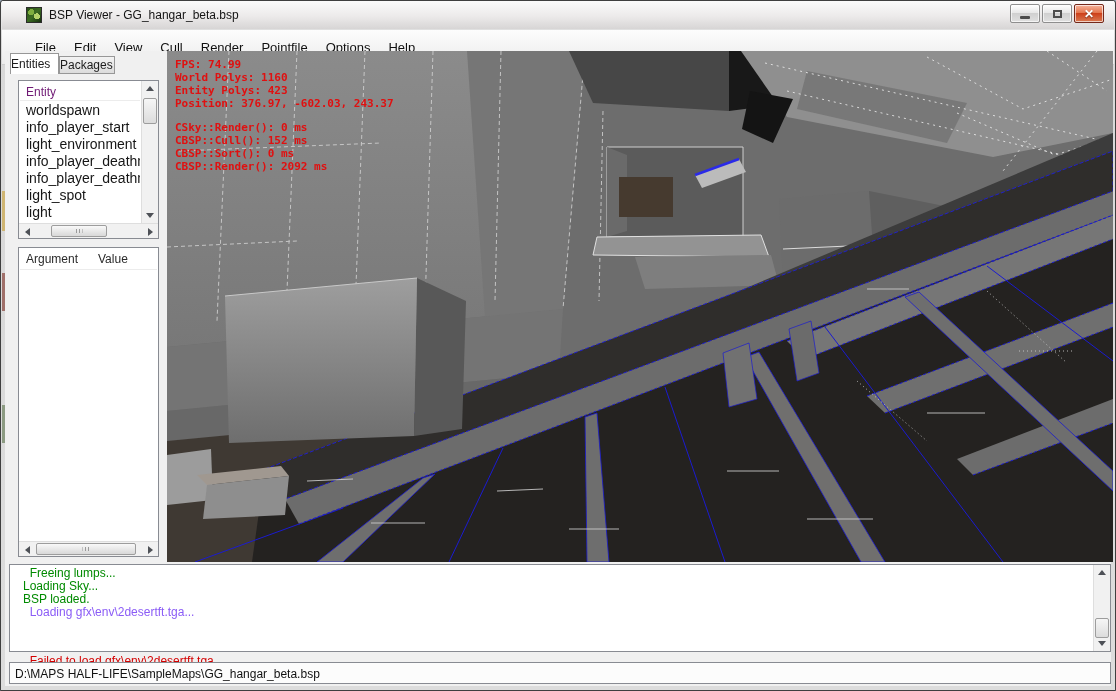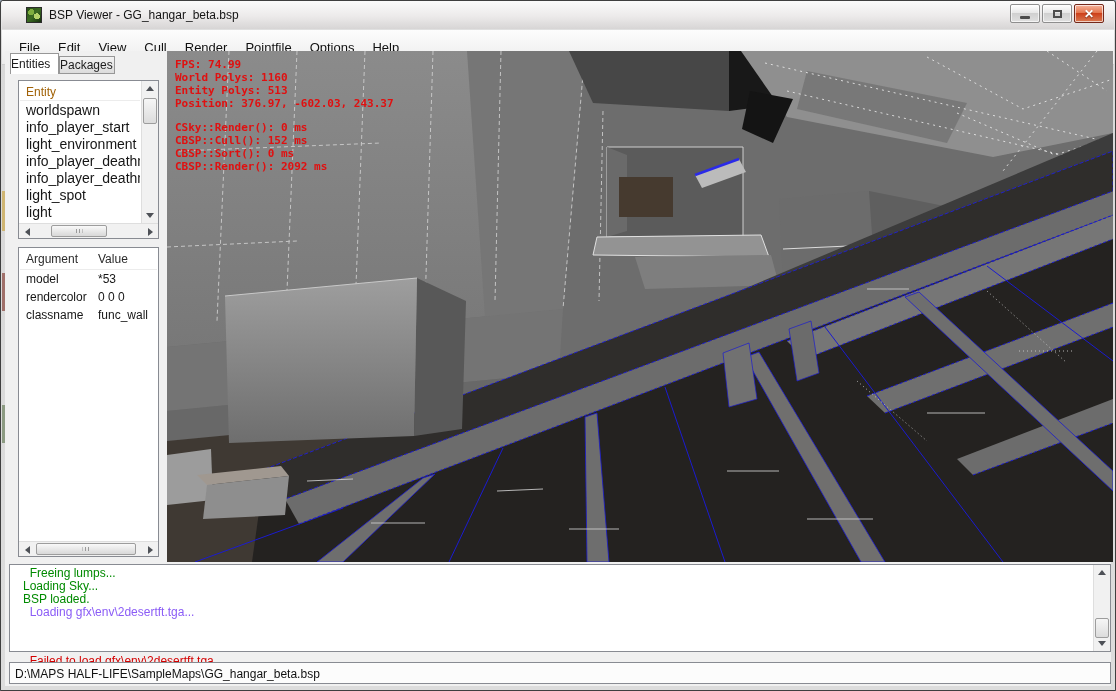--- a/index.html
+++ b/index.html
@@ -20,33 +20,33 @@
   .cap-btn{width:30px;height:19px;border:1px solid #8e8e8e;border-radius:2px;box-sizing:border-box;
            display:flex;align-items:center;justify-content:center;
            background:linear-gradient(180deg,#ffffff,#e8e8e8 45%,#cfcfcf 46%,#e0e0e0);
            box-shadow:inset 0 0 0 1px rgba(255,255,255,.65);}
   .cap-btn.close{background:linear-gradient(180deg,#f6b49c,#e4764e 45%,#cc3c16 46%,#d97a52);border-color:#74281a;}
   .glyph-min{width:10px;height:3px;background:#4c4c4c;margin-top:8px;border-radius:1px;}
   .glyph-max{width:9px;height:8px;border:2px solid #4c4c4c;box-sizing:border-box;}
   .glyph-close{color:#fff;font-size:12px;font-weight:bold;text-shadow:0 1px 1px rgba(0,0,0,.45);line-height:1;}
   
   .menubar{position:absolute;left:1px;top:29px;right:1px;height:35px;display:flex;align-items:center;
-           padding-left:8px;background:linear-gradient(180deg,#fdfdfd,#ececec);border-bottom:1px solid #cfcfcf;box-sizing:border-box;}
+           padding-left:24px;background:linear-gradient(180deg,#fdfdfd,#ececec);border-bottom:1px solid #cfcfcf;box-sizing:border-box;}
   .menu-item{font-size:13px;color:#101010;padding:2px 9px;cursor:default;}
   .menu-item .u{text-decoration:underline;}
   
   .client{position:absolute;left:4px;top:50px;right:4px;bottom:4px;background:#f0f0f0;}
   
   .tab{position:absolute;font-size:12px;color:#1c1c1c;box-sizing:border-box;}
   .tab-active{left:9px;top:52px;width:49px;height:21px;background:#fff;border:1px solid #979797;border-bottom:none;z-index:2;padding-top:3px;}
   .tab-idle{left:58px;top:55px;width:56px;height:18px;background:linear-gradient(180deg,#f3f3f3,#dcdcdc);border:1px solid #979797;padding-top:1px;}
   
   .sunken{position:absolute;background:#fff;border:1px solid #888b92;box-sizing:border-box;}
   #entity-box{left:17px;top:79px;width:141px;height:159px;}
-  .list-header{position:absolute;left:1px;top:1px;right:18px;height:19px;font-size:12px;color:#a16207;
+  .list-header{position:absolute;left:1px;top:1px;right:18px;height:19px;font-size:12px;color:#701a75;
                padding:3px 0 0 6px;box-sizing:border-box;border-bottom:1px solid #ececec;background:#fff;}
   #entity-rows{position:absolute;left:1px;top:21px;right:18px;bottom:16px;overflow:hidden;}
   .lrow{height:17px;font-size:14px;color:#161616;padding-left:6px;white-space:nowrap;}
   
   .vsb{position:absolute;top:0;right:0;width:17px;background:#f1f1f1;border-left:1px solid #dedede;box-sizing:border-box;}
   .hsb{position:absolute;left:0;right:0;bottom:0;height:15px;background:#f1f1f1;border-top:1px solid #dedede;box-sizing:border-box;}
   .sb-btn{position:absolute;width:16px;height:15px;display:flex;align-items:center;justify-content:center;}
   .tri-up{width:0;height:0;border-left:4px solid transparent;border-right:4px solid transparent;border-bottom:5px solid #4e5157;}
   .tri-dn{width:0;height:0;border-left:4px solid transparent;border-right:4px solid transparent;border-top:5px solid #4e5157;}
   .tri-lf{width:0;height:0;border-top:4px solid transparent;border-bottom:4px solid transparent;border-right:5px solid #4e5157;}
@@ -147,34 +147,20 @@
           <div class="tri-rt"></div>
         </div>
     </div>
   </div>
 
   <div class="sunken" id="prop-box">
     <div class="prop-header">
       <span class="ph-arg">Argument</span>
       <span class="ph-val">Value</span>
     </div>
-    <div id="prop-rows">
-        <div class="prow">
-          <span class="c0">model</span>
-          <span class="c1">*53</span>
-        </div>
-        <div class="prow">
-          <span class="c0">rendercolor</span>
-          <span class="c1">0 0 0</span>
-        </div>
-        <div class="prow">
-          <span class="c0">classname</span>
-          <span class="c1">func_wall</span>
-        </div>
-      </div>
     <div class="hsb">
       <div class="sb-btn" style="left:0;top:0;">
           <div class="tri-lf"></div>
         </div>
       <div class="sb-thumb sb-thumb-h" style="left:17px;width:100px;top:1px;bottom:1px;">
           <div class="grip"></div>
         </div>
       <div class="sb-btn" style="right:0;top:0;">
           <div class="tri-rt"></div>
         </div>
@@ -306,21 +292,21 @@
         <path d="M640,468 L706,468"></path>
           <path d="M760,362 L818,362"></path>
           <path d="M700,238 L742,238"></path>
         <path d="M330,440 L376,438"></path>
           <path d="M140,430 L186,428"></path>
         <path d="M852,300 L906,300" stroke-dasharray="1 3"></path>
         <path d="M690,330 L760,390" stroke-dasharray="1 3"></path>
         <path d="M820,240 L900,312" stroke-dasharray="1 3"></path>
       </g>
     </svg>
-    <div class="vp-overlay" id="vp-stats" style="color: rgb(224, 16, 16);"><div>FPS: 74.99</div><div>World Polys: 1160</div><div>Entity Polys: 513</div><div>Position: 376.97, -602.03, 243.37</div></div>
+    <div class="vp-overlay" id="vp-stats" style="color: rgb(224, 16, 16);"><div>FPS: 74.99</div><div>World Polys: 1160</div><div>Entity Polys: 423</div><div>Position: 376.97, -602.03, 243.37</div></div>
     <div class="vp-overlay" id="vp-times" style="color: rgb(224, 16, 16);"><div>CSky::Render(): 0 ms</div><div>CBSP::Cull(): 152 ms</div><div>CBSP::Sort(): 0 ms</div><div>CBSP::Render(): 2092 ms</div></div>
   </div>
 
   <div class="sunken" id="log-box">
     <div id="log-lines">
         <div class="log-line" style="color: rgb(0, 138, 0);">  Freeing lumps...</div>
         <div class="log-line" style="color: rgb(0, 138, 0);">Loading Sky...</div>
         <div class="log-line" style="color: rgb(0, 138, 0);">BSP loaded.</div>
         <div class="log-line" style="color: #8b5cf6;">  Loading gfx\env\2desertft.tga...</div>
         <div class="log-line" style="color: rgb(212, 0, 0); margin-top: 36px;">  Failed to load gfx\env\2desertft.tga.</div>

